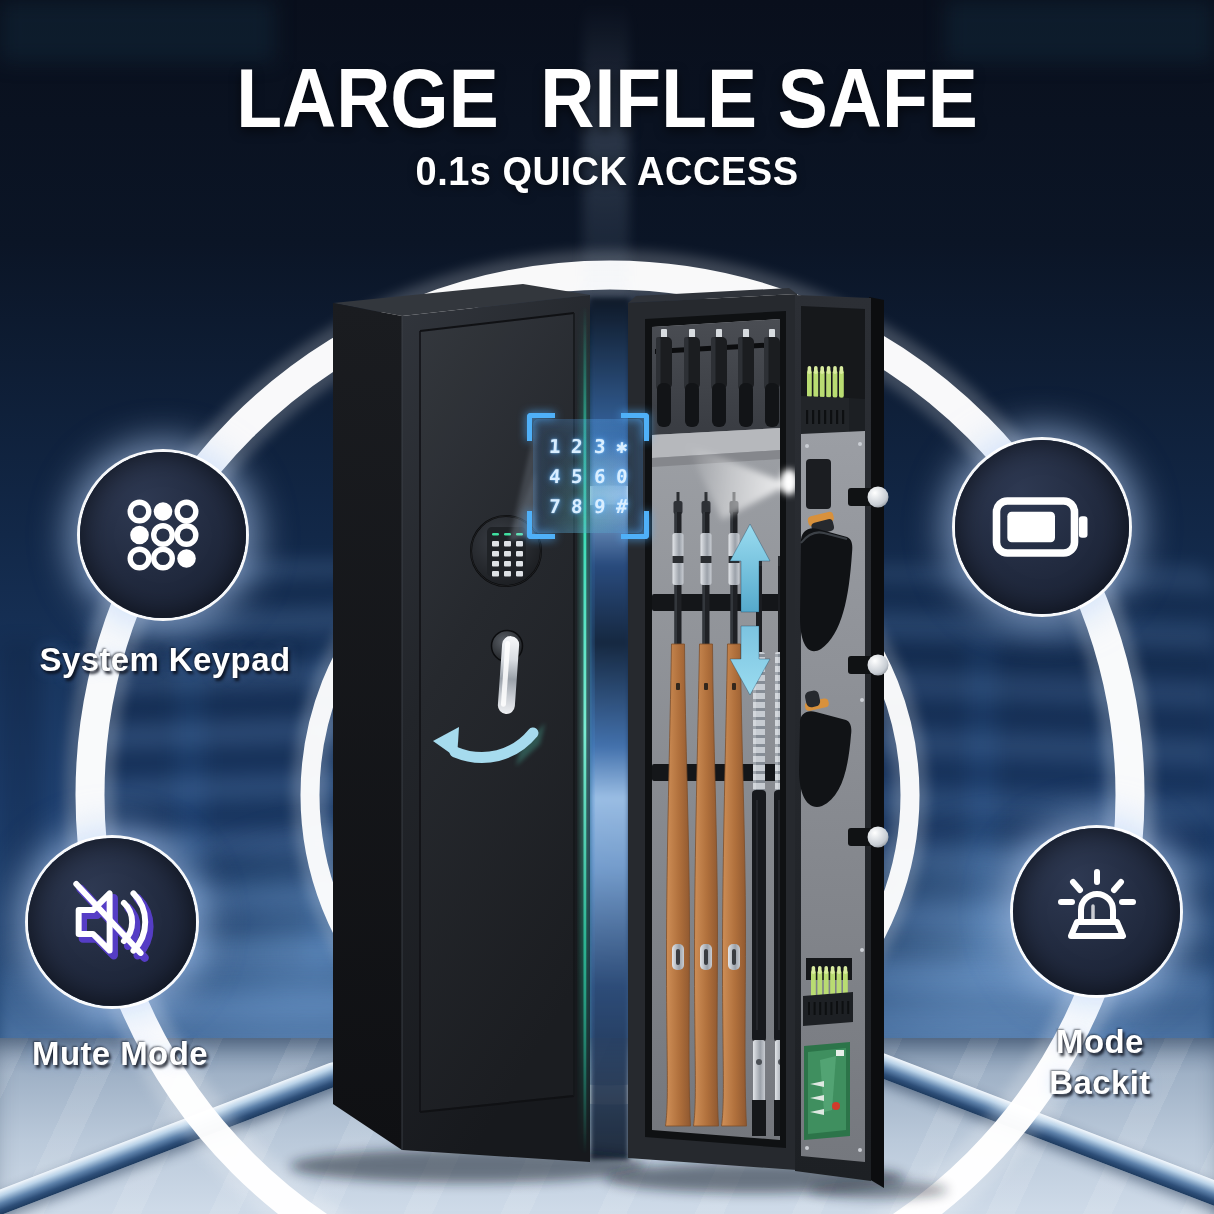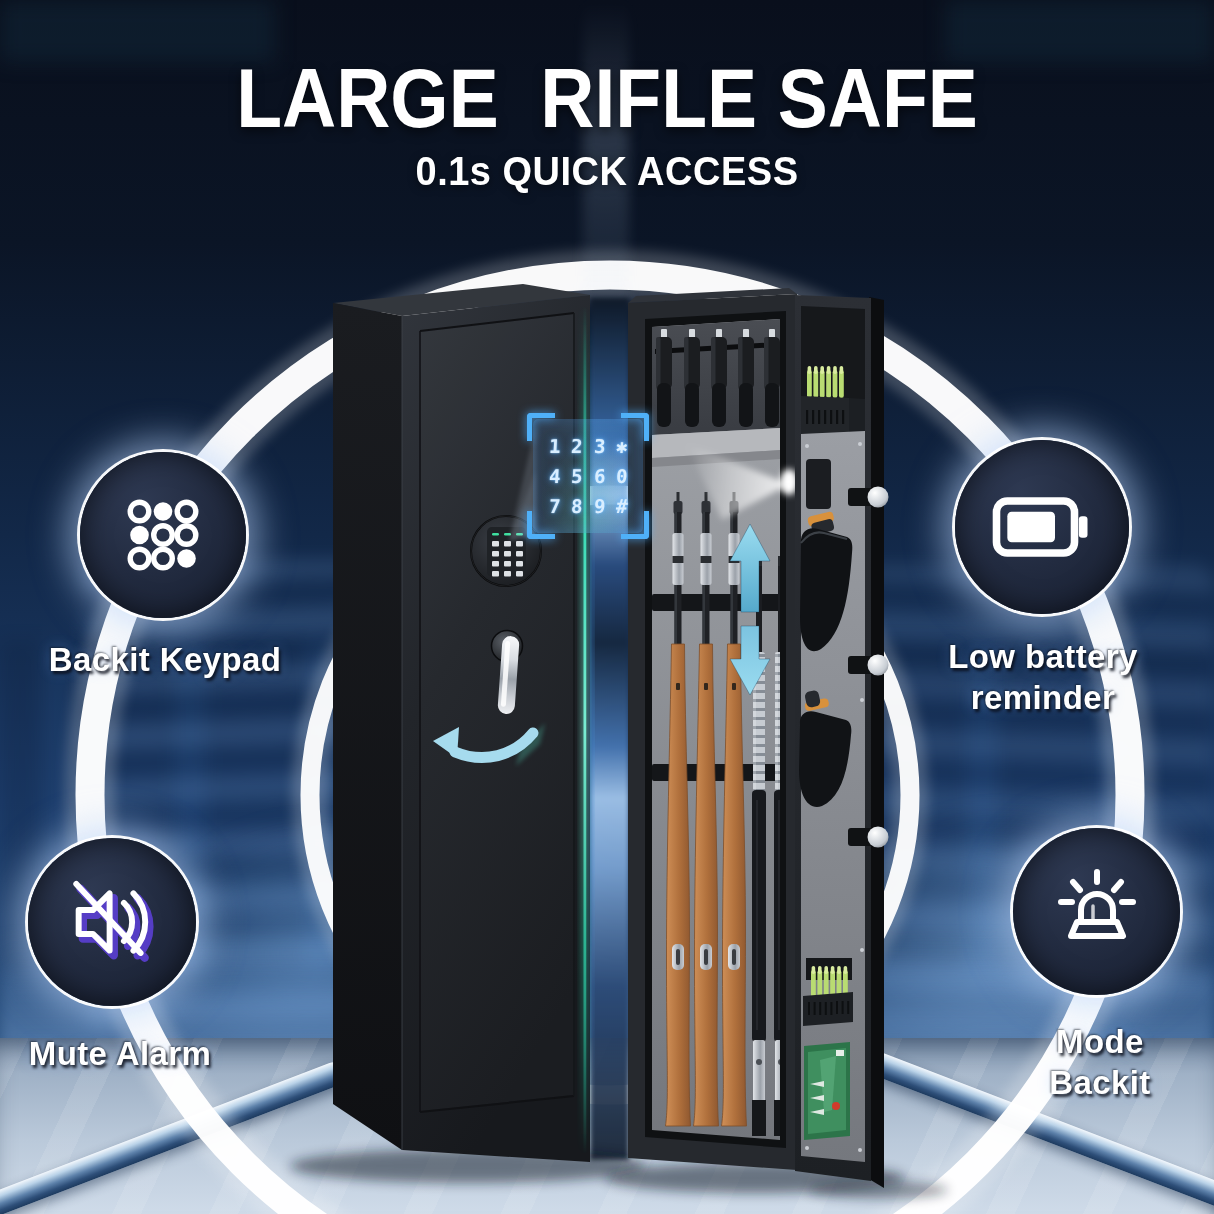--- a/index.html
+++ b/index.html
@@ -470,53 +470,49 @@
         <circle cx="24" cy="48" r="9.5" fill="#ffffff" stroke="none"></circle>
           <circle cx="48" cy="48" r="9.5"></circle>
           <circle cx="72" cy="48" r="9.5"></circle>
         <circle cx="24" cy="72" r="9.5"></circle>
           <circle cx="48" cy="72" r="9.5"></circle>
           <circle cx="72" cy="72" r="9.5" fill="#ffffff" stroke="none"></circle>
       </g>
     </svg>
   </div>
   <div class="abs flabel fl-backit">
-    <span>Backit Keypad</span>
+    <span>System Keypad</span>
   </div>
 
   <div class="abs fcircle fc-battery">
     <svg width="104" height="80" viewBox="0 0 96 72">
       <rect x="6" y="12" width="72" height="48" rx="10" fill="none" stroke="#ffffff" stroke-width="7"></rect>
       <rect x="82" y="26" width="8" height="20" rx="3" fill="#ffffff"></rect>
       <rect x="16" y="22" width="44" height="28" rx="4" fill="#ffffff"></rect>
     </svg>
-  </div>
-  <div class="abs flabel fl-battery">
-    <span>Low battery</span><br>
-    <span>reminder</span>
   </div>
 
   <div class="abs fcircle fc-mute">
     <svg width="100" height="100" viewBox="0 0 84 84">
       <g transform="translate(3.5,4)" stroke="#5b3fd4" stroke-width="7" fill="none" stroke-linejoin="round" stroke-linecap="round" opacity=".9">
         <path d="M14 32 h12 l14 -14 v48 l-14 -14 h-12 z"></path>
         <path d="M52 26 a22 22 0 0 1 0 32"></path>
           <path d="M60 18 a34 34 0 0 1 0 48"></path>
         <path d="M12 10 L66 68"></path>
       </g>
       <g stroke="#ffffff" stroke-width="5" fill="none" stroke-linejoin="round" stroke-linecap="round">
         <path d="M14 32 h12 l14 -14 v48 l-14 -14 h-12 z"></path>
         <path d="M52 26 a22 22 0 0 1 0 32"></path>
           <path d="M60 18 a34 34 0 0 1 0 48"></path>
         <path d="M12 10 L66 68"></path>
       </g>
     </svg>
   </div>
   <div class="abs flabel fl-mute">
-    <span>Mute Alarm</span>
+    <span>Mute Mode</span>
   </div>
 
   <div class="abs fcircle fc-alarm">
     <svg width="96" height="96" viewBox="0 0 96 96">
       <g stroke="#ffffff" stroke-width="6" fill="none" stroke-linecap="round" stroke-linejoin="round">
         <path d="M32 58 v-12 a16 16 0 0 1 32 0 v12"></path>
         <path d="M44 42 v14" stroke-width="3.5" opacity=".75"></path>
         <path d="M28 58 h40 l6 14 h-52 z"></path>
         <path d="M48 8 v10"></path>
           <path d="M24 18 l7 8"></path>

